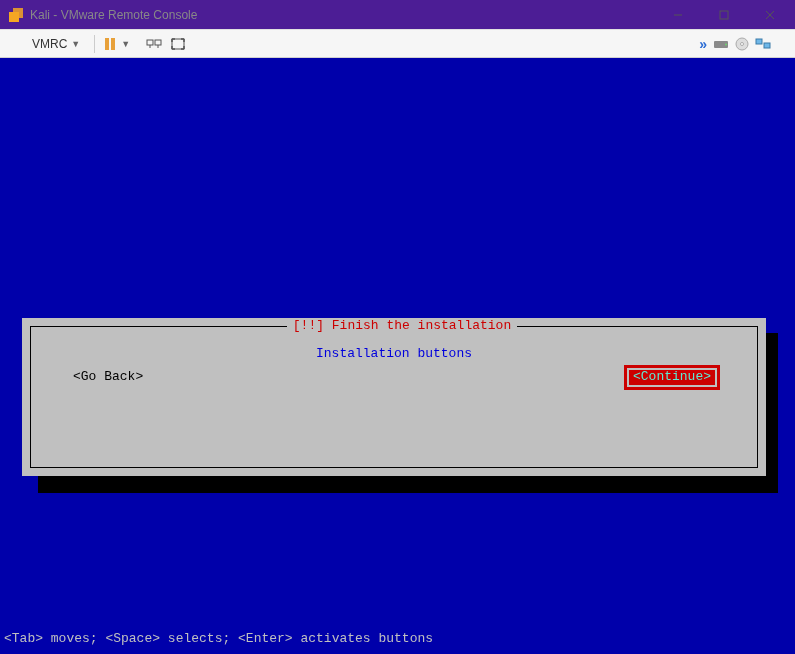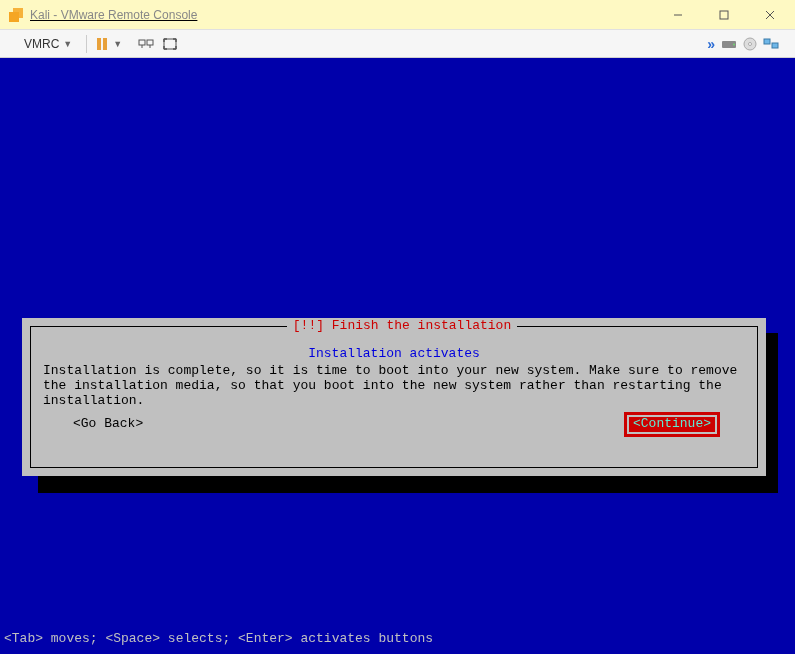--- a/index.html
+++ b/index.html
@@ -5,26 +5,25 @@
 * { margin: 0; padding: 0; box-sizing: border-box; }
 body {
   font-family: "Segoe UI", Tahoma, sans-serif;
   background: #f0f0f0;
   width: 795px;
   height: 654px;
   overflow: hidden;
 }
 .titlebar {
   height: 30px;
-  background: #fef9c3;
+  background: #4c1d95;
   display: flex;
   align-items: center;
   padding: 0 2px 0 8px;
   border-bottom: 1px solid #e0e0e0;
-  text-decoration: underline;
 }
 .titlebar .app-icon {
   width: 16px; height: 16px;
   margin-right: 6px;
   position: relative;
 }
 .titlebar .app-icon svg { width: 16px; height: 16px; }
 .titlebar .title {
   font-size: 12px;
   color: #888;
@@ -38,21 +37,21 @@
   display: flex; align-items: center; justify-content: center;
   color: #888;
   font-size: 10px;
 }
 .toolbar {
   height: 28px;
   background: #f6f6f6;
   border-bottom: 1px solid #d0d0d0;
   display: flex;
   align-items: center;
-  padding: 0 16px;
+  padding: 0 24px;
   font-size: 12px;
   color: #333;
 }
 .toolbar .dropdown {
   padding: 2px 8px;
   display: flex; align-items: center;
   gap: 4px;
 }
 .toolbar .caret {
   font-size: 9px;
@@ -247,22 +246,21 @@
   </div>
 </div>
 
 <div class="vm-screen">
   <div class="dialog-shadow"></div>
   <div class="dialog">
     <div class="dialog-inner">
       <div class="dialog-title-row">
         <span class="dialog-title">[!!] Finish the installation</span>
       </div>
-      <div class="dialog-heading">Installation activates</div>
-      <div class="dialog-body">Installation is complete, so it is time to boot into your new system. Make sure to remove the installation media, so that you boot into the new system rather than restarting the installation.</div>
+      <div class="dialog-heading">Installation buttons</div>
       <div class="dialog-buttons">
         <span class="go-back">&lt;Go Back&gt;</span>
         <span class="continue-btn">&lt;Continue&gt;</span>
       </div>
     </div>
   </div>
   <div class="bottom-hint">&lt;Tab&gt; moves; &lt;Space&gt; selects; &lt;Enter&gt; activates buttons</div>
 </div>
 
 </body></html>

